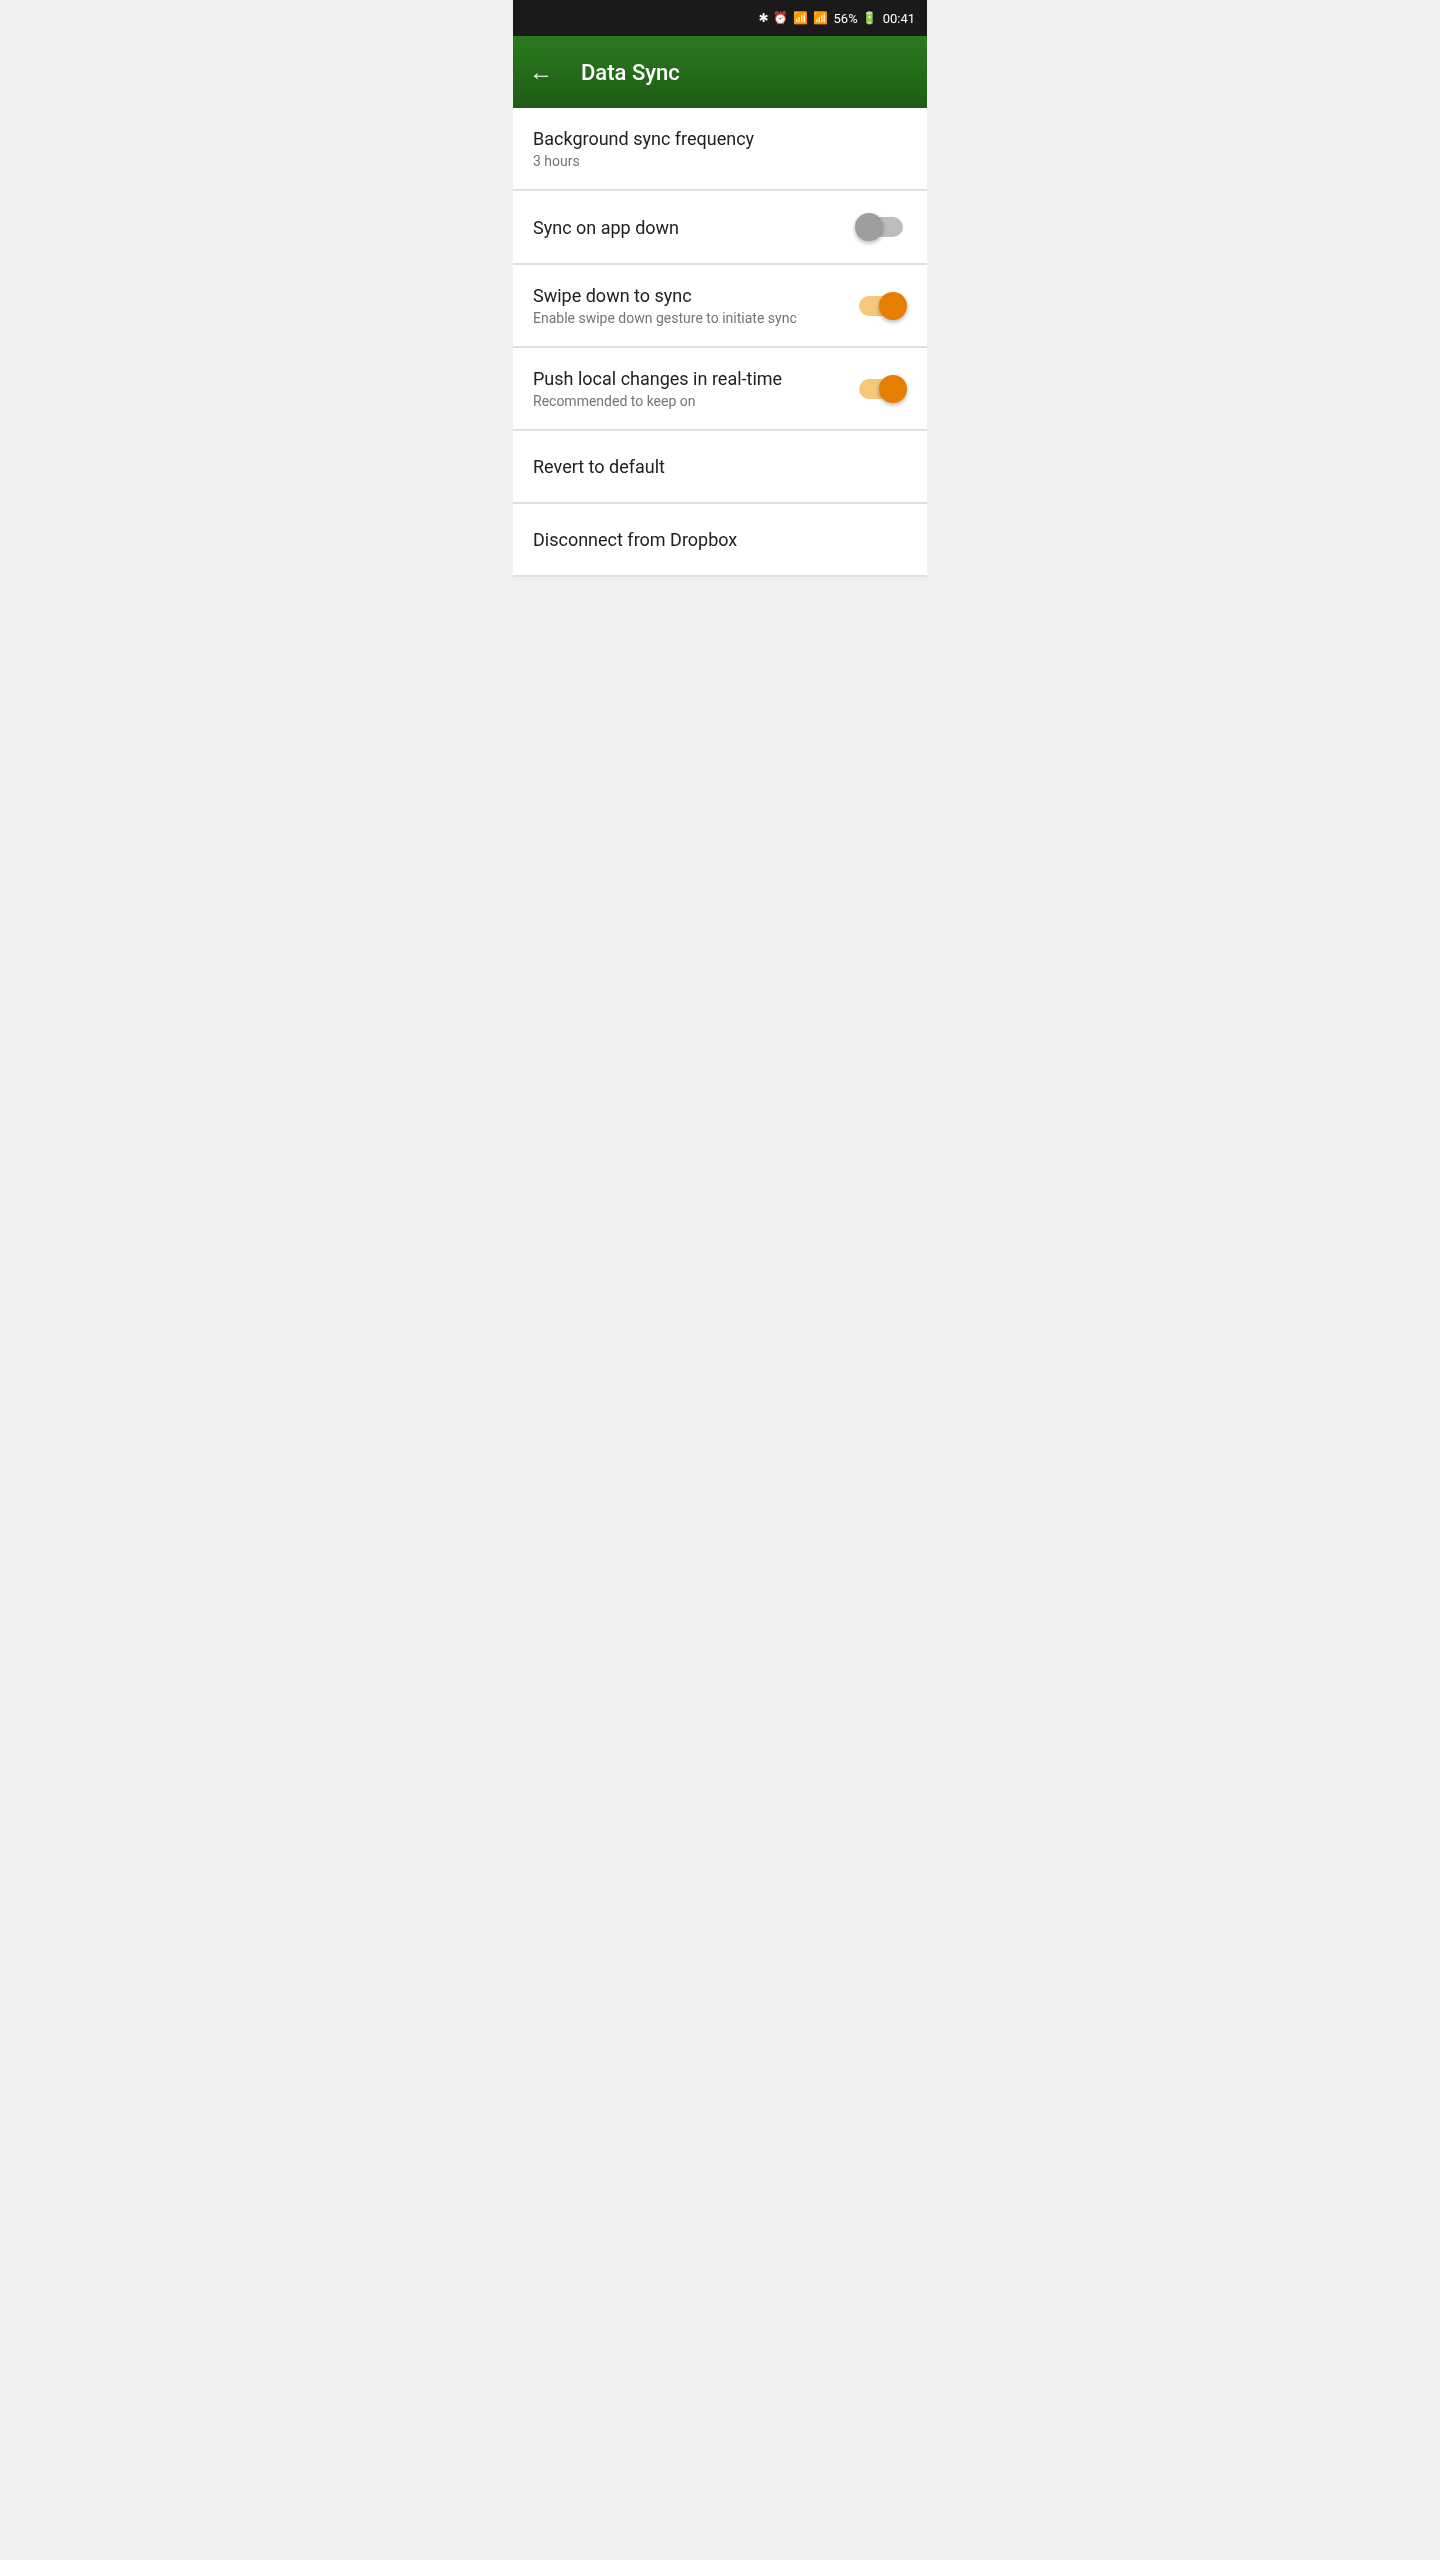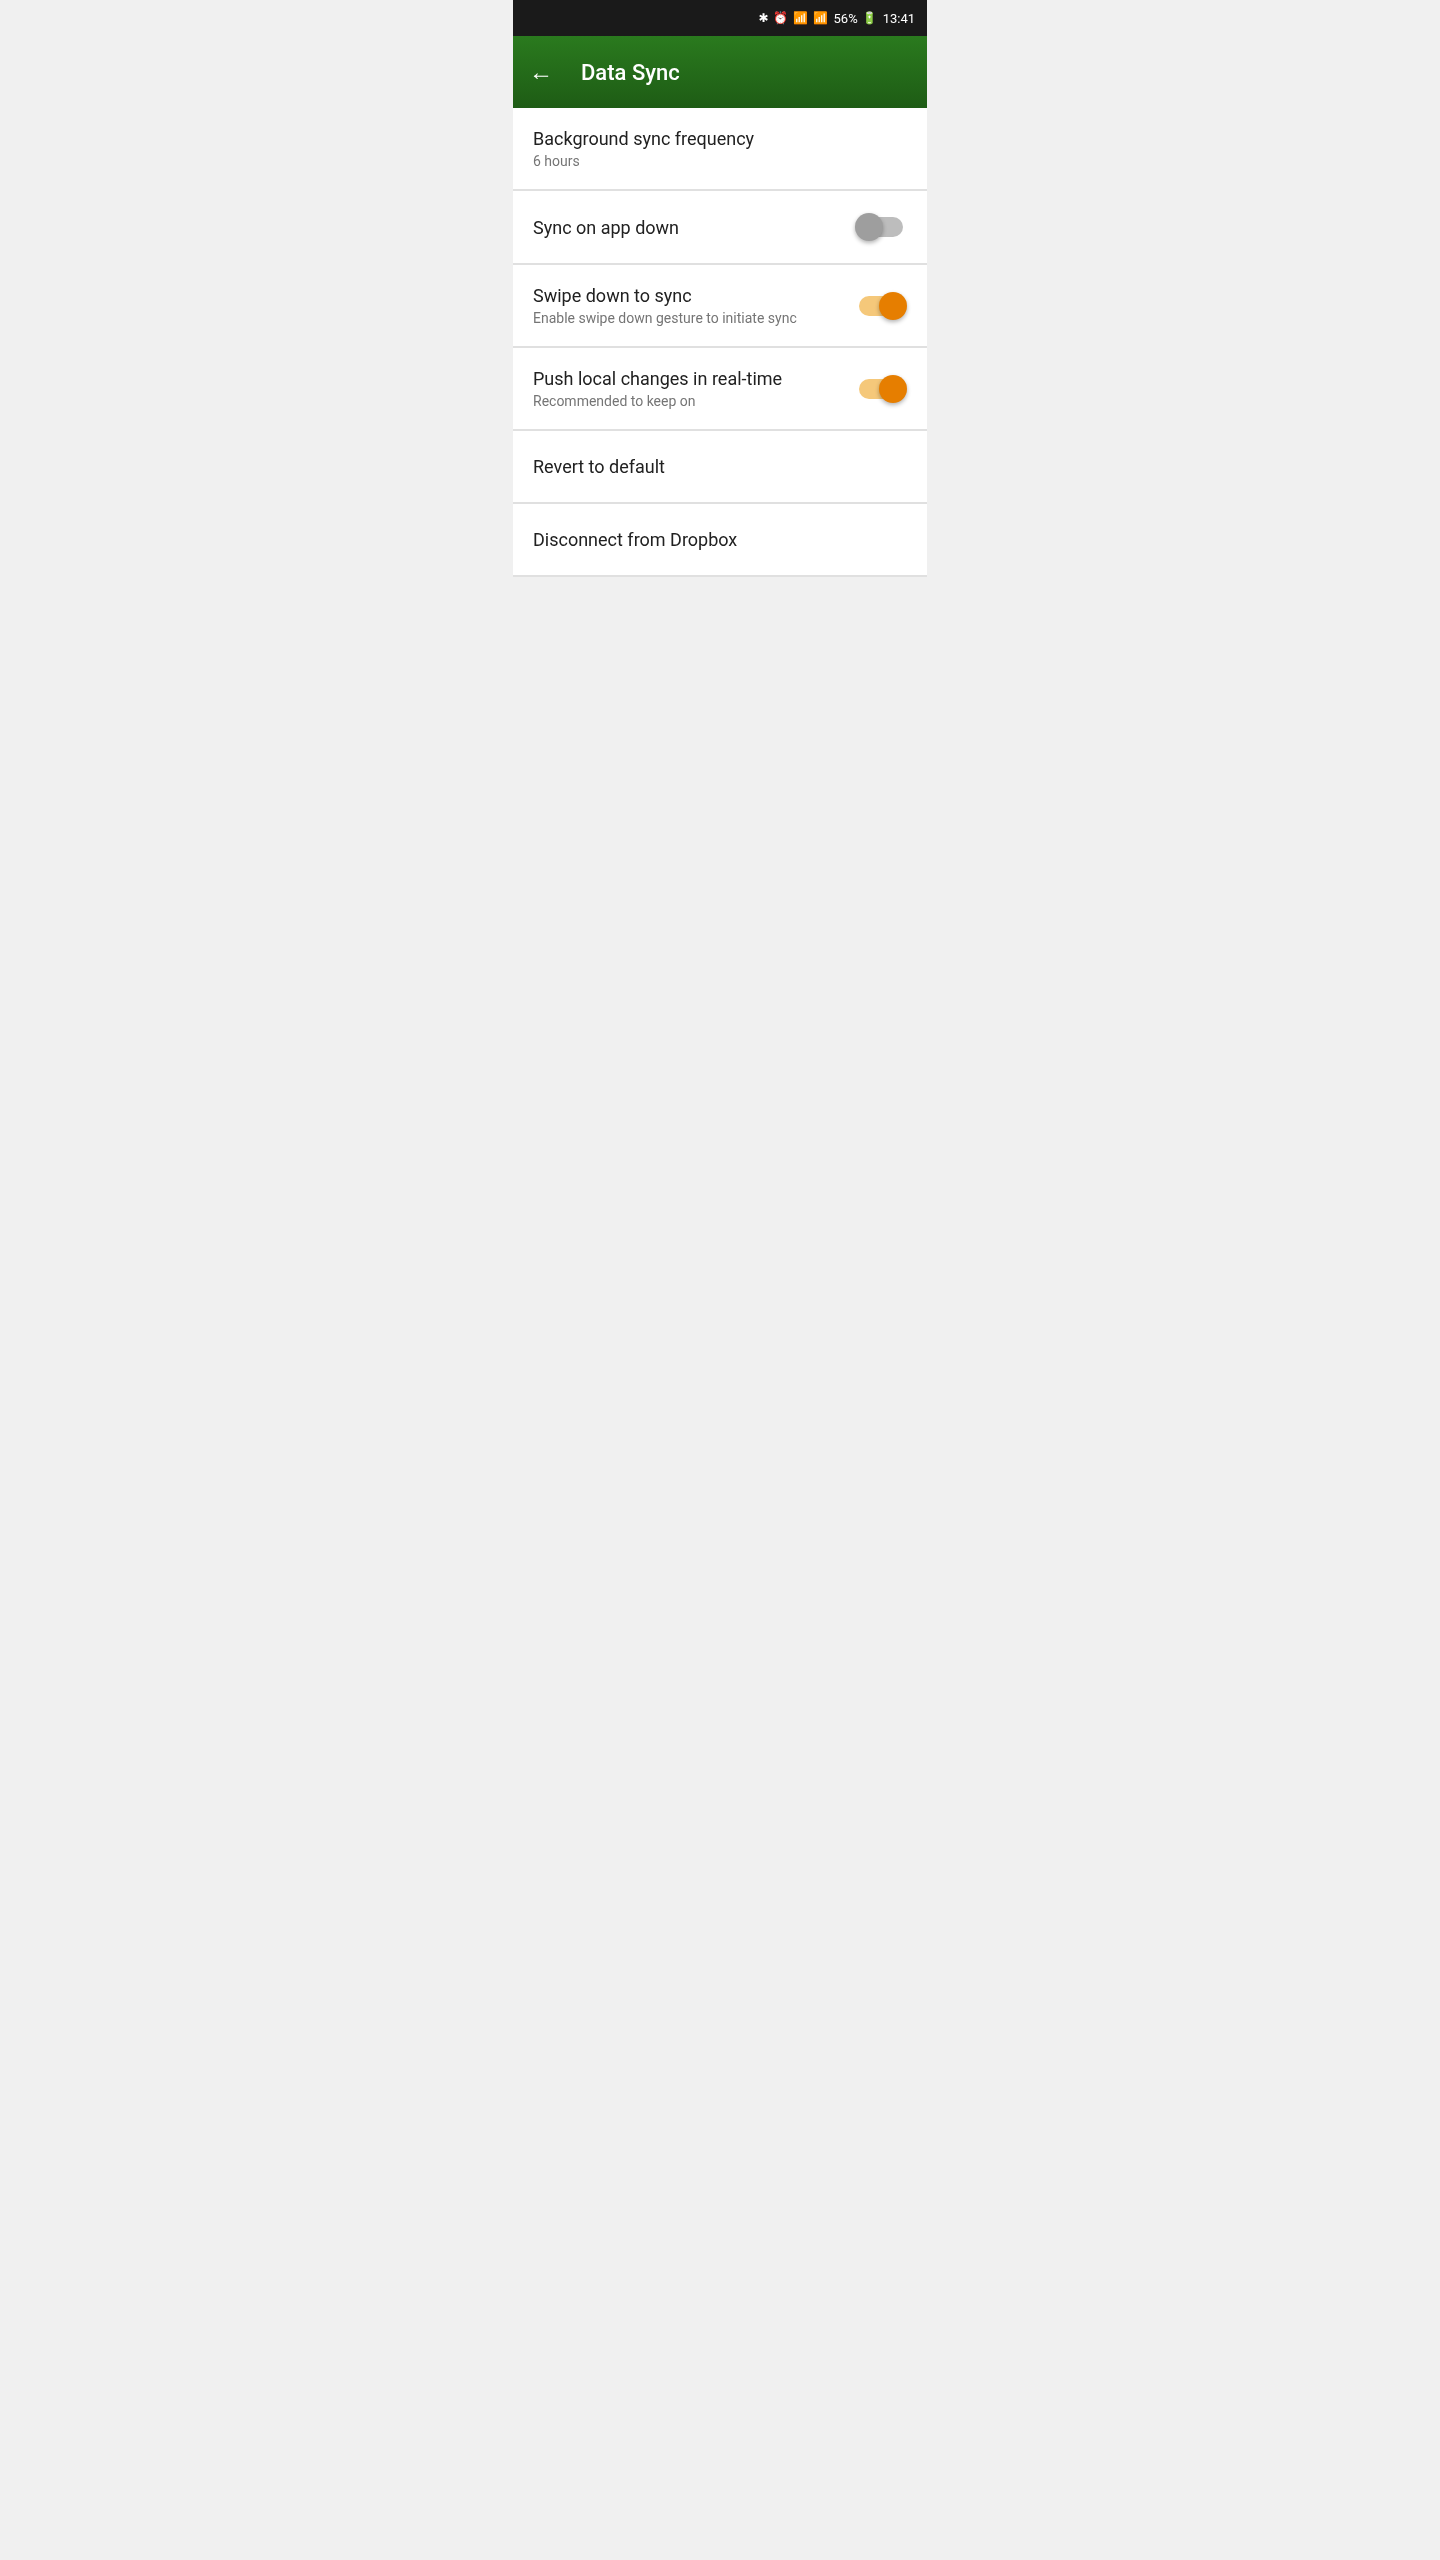--- a/index.html
+++ b/index.html
@@ -163,35 +163,35 @@
 <body>
 
 <div class="status-bar">
   <div class="status-bar-icons">
     <span class="status-icon">✱</span>
     <span class="status-icon">⏰</span>
     <span class="status-icon">📶</span>
     <span class="status-icon">📶</span>
     <span class="status-text">56%</span>
     <span class="status-icon">🔋</span>
-    <span class="status-text">13:41</span>
+    <span class="status-text">00:41</span>
   </div>
 </div>
 
 <div class="app-bar">
   <div class="back-button">←</div>
   <span class="app-bar-title">Data Sync</span>
 </div>
 
 <div class="content">
 
   <div class="setting-item">
     <div class="setting-text-group">
       <span class="setting-title">Background sync frequency</span>
-      <span class="setting-subtitle">6 hours</span>
+      <span class="setting-subtitle">3 hours</span>
     </div>
   </div>
 
   <div class="divider"></div>
 
   <div class="setting-item">
     <div class="setting-text-group">
       <span class="setting-title">Sync on app down</span>
     </div>
     <div class="toggle-container">

